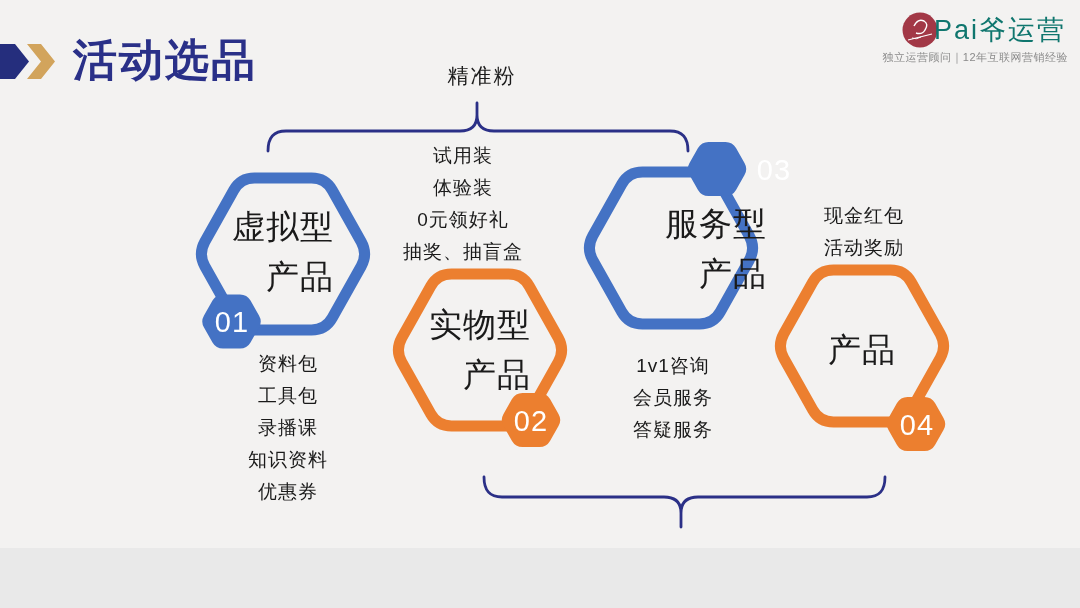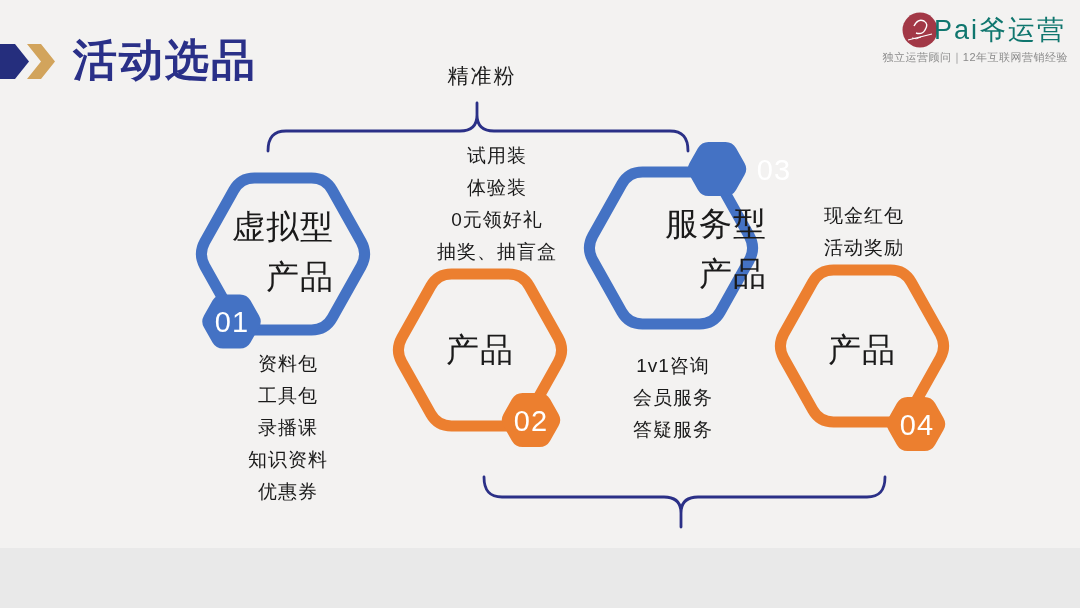--- a/index.html
+++ b/index.html
@@ -88,20 +88,21 @@
   <div class="abs logo-tagline">独立运营顾问｜12年互联网营销经验</div>
 
   <div class="abs brace-label" style="left:482px; top:76px;">精准粉</div>
   <div class="abs brace-label" style="left:689px; top:560px;">泛粉</div>
 
   <div class="abs hex-title" style="left:283px; top:252px;">
     <div>虚拟型</div>
     <div>产品</div>
   </div>
   <div class="abs hex-title" style="left:480px; top:350px;">
+    <div>实物型</div>
     <div>产品</div>
   </div>
   <div class="abs hex-title" style="left:671px; top:249px;margin-left:45px;">
     <div>服务型</div>
     <div>产品</div>
   </div>
   <div class="abs hex-title" style="left:862px; top:350px;">
     <div>产品</div>
   </div>
 
@@ -110,21 +111,21 @@
   <div class="abs badge-num" style="left:741px; top:170px;margin-left:33px;">03</div>
   <div class="abs badge-num" style="left:917px; top:425px;">04</div>
 
   <div class="abs item-list" style="left:288px; top:348px;">
       <div>资料包</div>
       <div>工具包</div>
       <div>录播课</div>
       <div>知识资料</div>
       <div>优惠券</div>
     </div>
-  <div class="abs item-list" style="left:497px; top:140px;">
+  <div class="abs item-list" style="left:463px; top:140px;">
       <div>试用装</div>
       <div>体验装</div>
       <div>0元领好礼</div>
       <div>抽奖、抽盲盒</div>
     </div>
   <div class="abs item-list" style="left:673px; top:350px;">
       <div>1v1咨询</div>
       <div>会员服务</div>
       <div>答疑服务</div>
     </div>

